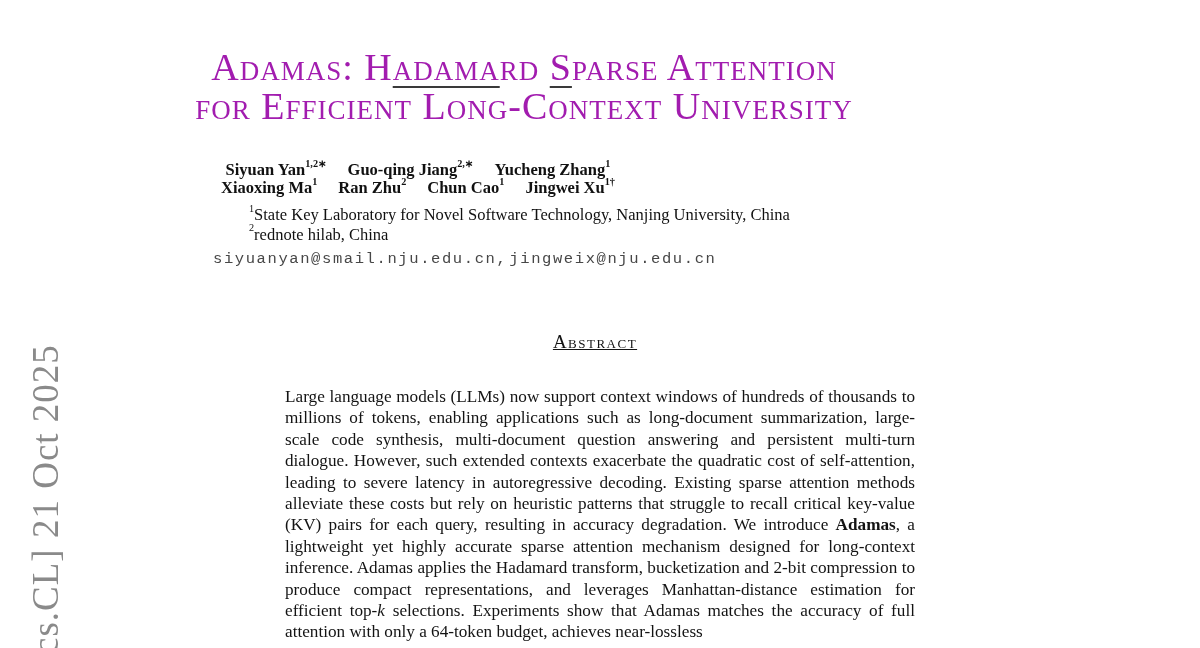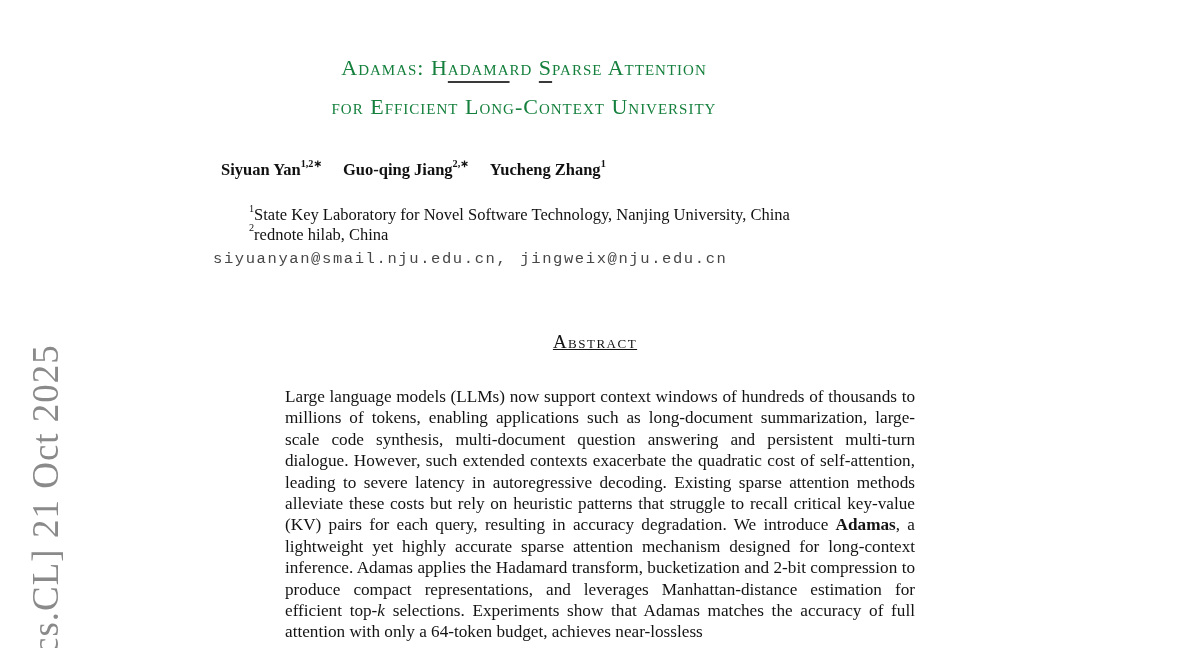--- a/index.html
+++ b/index.html
@@ -33,24 +33,24 @@
 
   
   .title {
     position: absolute;
     top: 48px;
     left: 524px;
     transform: translateX(-50%);
     width: 760px;
     text-align: center;
     font-variant: small-caps;
-    font-size: 22px;
+    font-size: 38px;
     line-height: 39px;
     letter-spacing: 1px;
-    color: #15803d;
+    color: #a21caf;
     white-space: nowrap;
   }
   .title .tu {
     text-decoration: underline;
     text-decoration-thickness: 2px;
     text-underline-offset: 6px;
     text-decoration-color: #3a3a3a;
   }
 
   
@@ -88,21 +88,21 @@
   .emails {
     position: absolute;
     left: 213px;
     top: 250px;
     font-family: "Liberation Mono", monospace;
     font-size: 15.5px;
     letter-spacing: 1.6px;
     color: #474747;
     white-space: nowrap;
   }
-  .emails .email2 { margin-left: 13px; }
+  .emails .email2 { margin-left: 2px; }
 
   
   .abstract-heading {
     position: absolute;
     left: 595px;
     top: 331px;
     transform: translateX(-50%);
     font-variant: small-caps;
     font-size: 19px;
     letter-spacing: 1.5px;
@@ -128,20 +128,21 @@
 
   <div class="watermark">cs.CL] 21 Oct 2025</div>
 
   <div class="title">
     <div class="title-line"><span>Adamas: H</span><span class="tu">adama</span><span>rd </span><span class="tu">S</span><span>parse Attention</span></div>
     <div class="title-line">for Efficient Long-Context University</div>
   </div>
 
   <div class="authors">
     <div><span class="author"><span>Siyuan Yan</span><sup>1,2∗</sup></span><span class="author"><span>Guo-qing Jiang</span><sup>2,∗</sup></span><span class="author"><span>Yucheng Zhang</span><sup>1</sup></span></div>
+    <div><span class="author"><span>Xiaoxing Ma</span><sup>1</sup></span><span class="author"><span>Ran Zhu</span><sup>2</sup></span><span class="author"><span>Chun Cao</span><sup>1</sup></span><span class="author"><span>Jingwei Xu</span><sup>1†</sup></span></div>
   </div>
 
   <div class="affils">
     <div><sup>1</sup><span>State Key Laboratory for Novel Software Technology, Nanjing University, China</span></div>
     <div><sup>2</sup><span>rednote hilab, China</span></div>
   </div>
 
   <div class="emails"><span class="email1">siyuanyan@smail.nju.edu.cn,</span><span class="email2">jingweix@nju.edu.cn</span></div>
 
   <div class="abstract-heading">Abstract</div>

